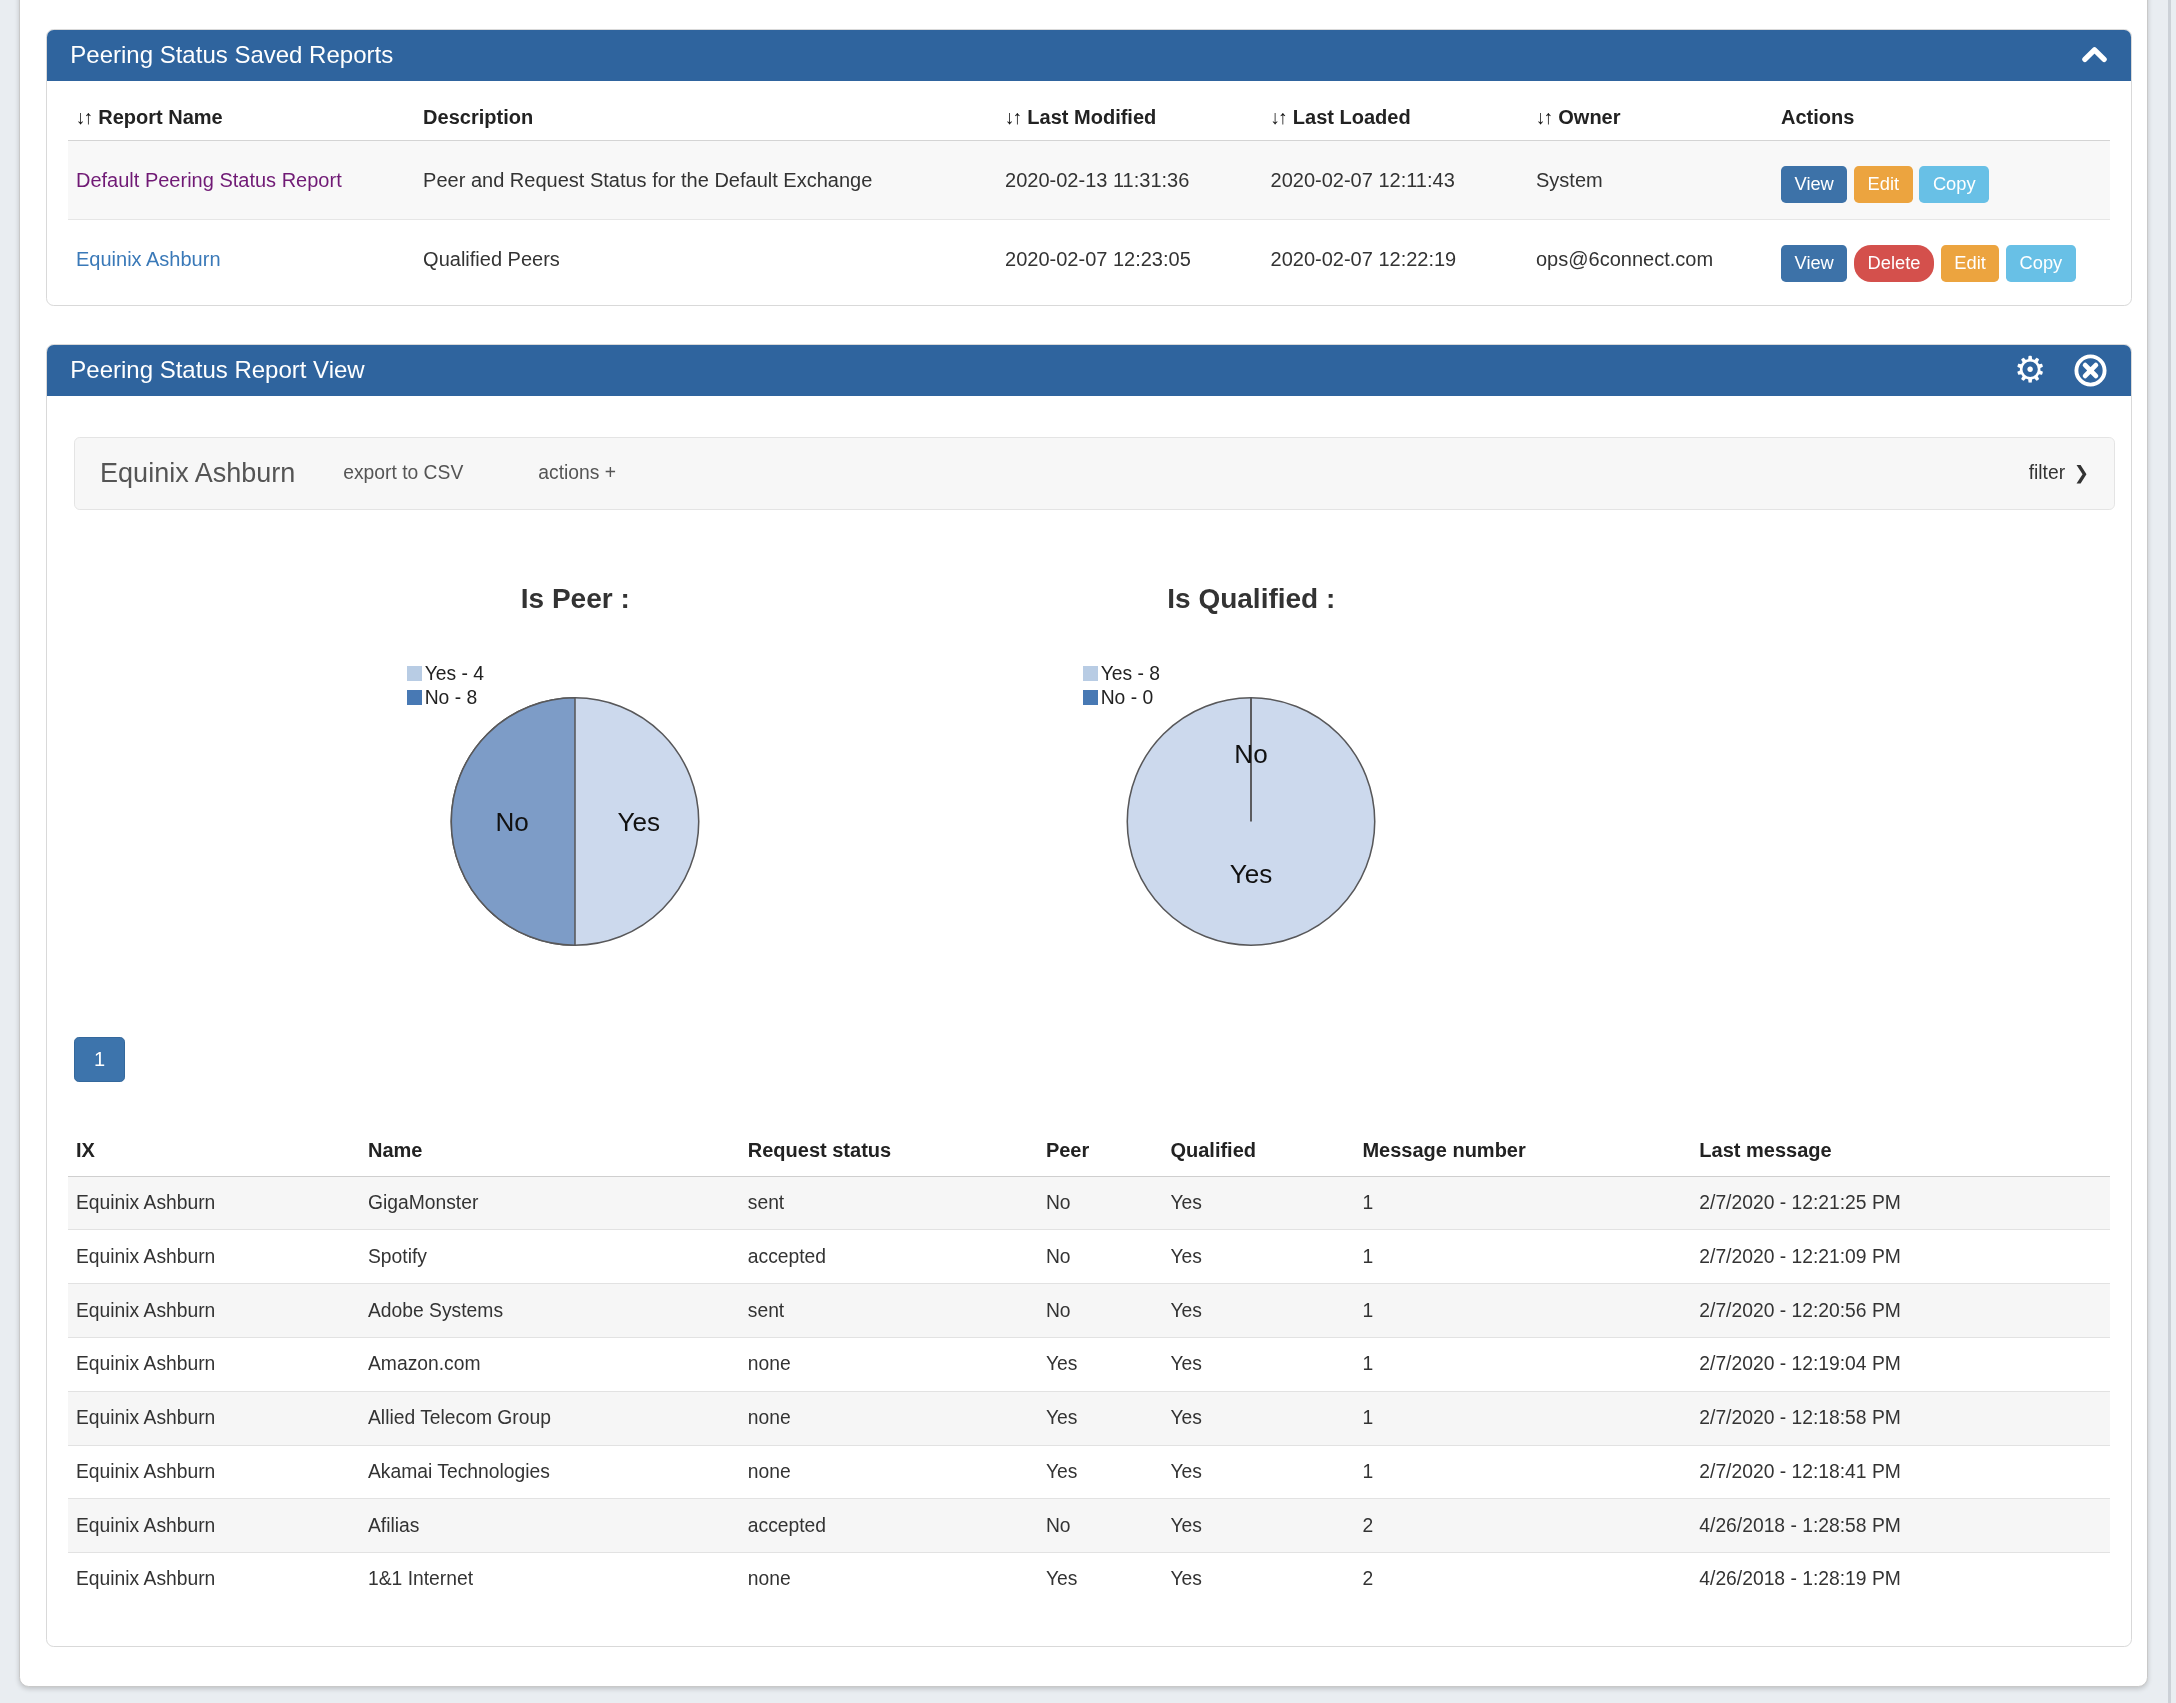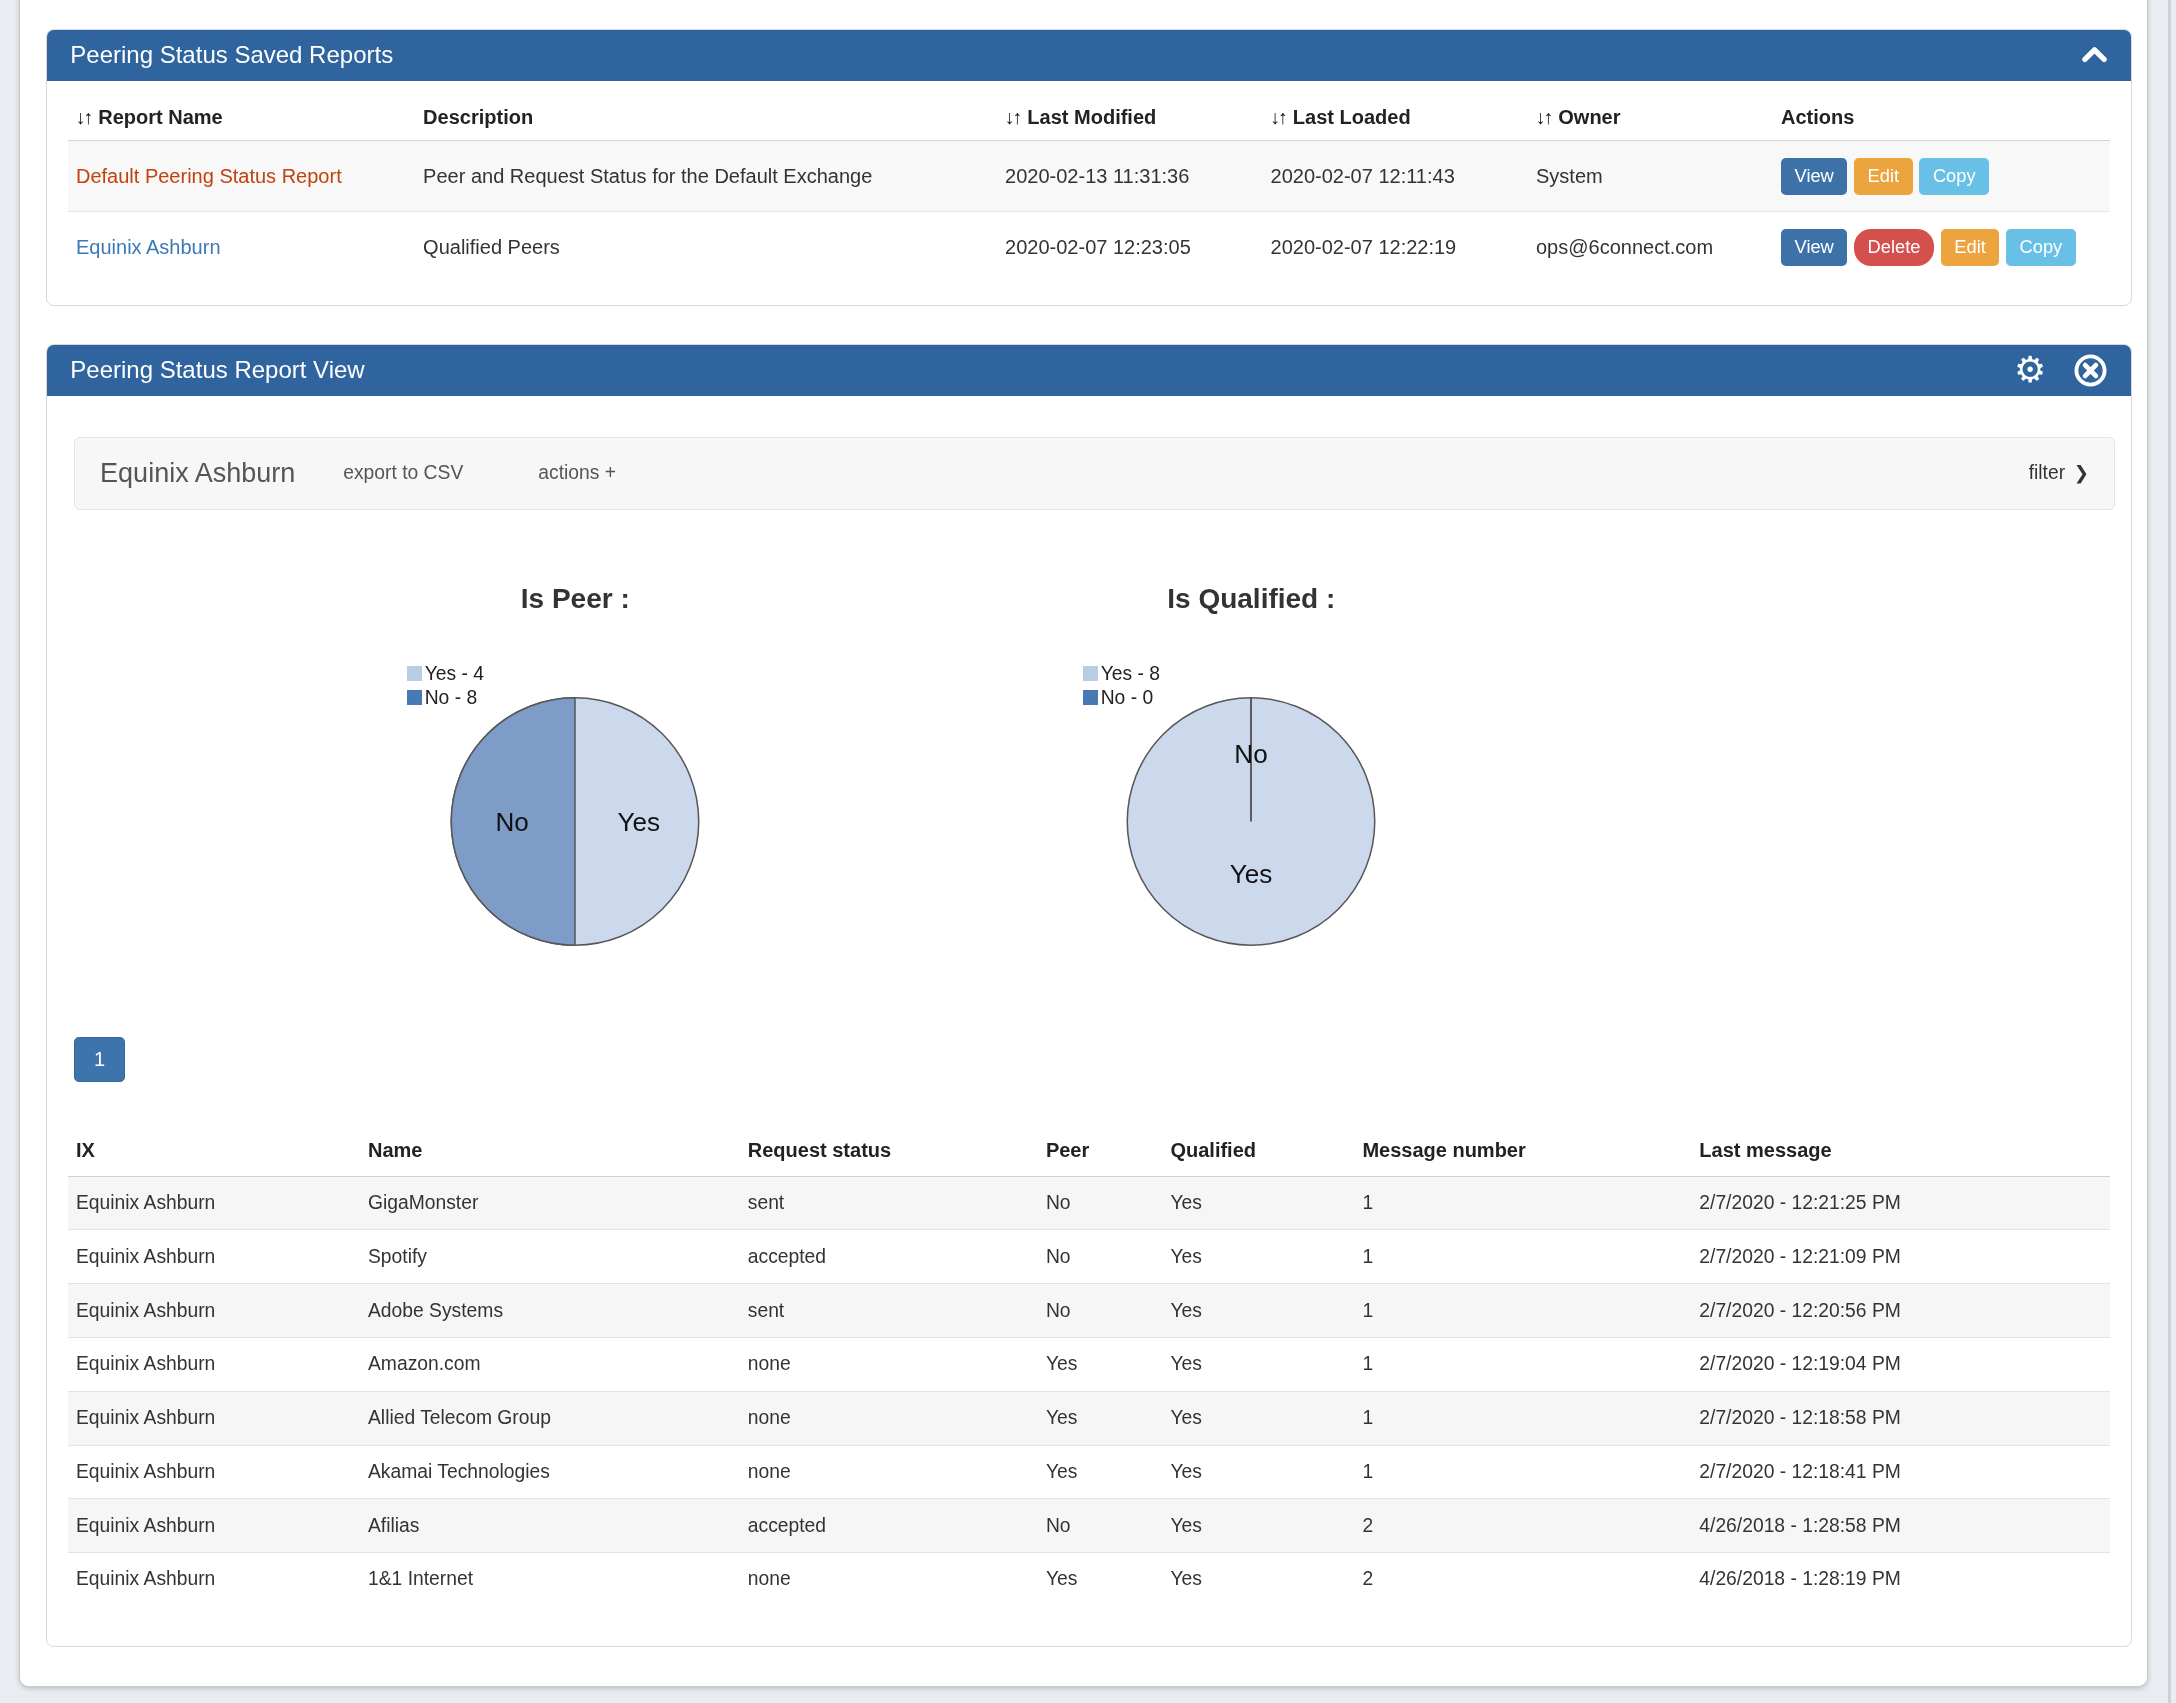--- a/index.html
+++ b/index.html
@@ -23,21 +23,21 @@
   table{width:100%;border-collapse:collapse;}
   .reports{margin-top:9.7px;}
   .reports th{font-size:20px;text-align:left;color:#222;padding:15.4px 7.7px 11.6px;
         border-bottom:1.9px solid #d4d4d4;white-space:nowrap;}
   .reports td{font-size:20px;color:#333;padding:16.4px 7.7px;border-bottom:1.9px solid #e6e6e6;vertical-align:middle;}
   .reports tbody tr:nth-child(odd) td{background:#f8f8f8;}
   .reports tbody tr:last-child td{border-bottom:none;}
   .sort-ic{font-weight:700;letter-spacing:-1.9px;margin-right:6.8px;font-size:19.3px;color:#111;}
   a.rlink{text-decoration:none;cursor:pointer;}
   .abtn{display:inline-block;margin-right:6.8px;padding:7.7px 13.5px;border-radius:4.8px;
-        color:#fff;font-size:18.3px;cursor:pointer;}
+        color:#fff;font-size:18.3px;cursor:pointer;margin-top:8px;}
   
   .toolbar{margin:41px 0 0 5.8px;width:1989px;height:71px;background:#f7f7f7;
         border:1px solid #e4e4e4;border-radius:5.8px;display:flex;align-items:center;padding:0 25px;}
   .tb-title{font-size:27px;color:#555;margin-right:48px;}
   .tb-link{font-size:19.3px;color:#555;margin-right:75px;cursor:pointer;}
   .tb-filter{margin-left:auto;font-size:19.3px;color:#333;cursor:pointer;display:flex;align-items:flex-start;}
   .chev-r{font-size:18.3px;margin-left:8.7px;color:#333;}
   
   .charts-row{margin-top:73px;padding-left:169px;display:flex;height:454px;}
   .chart{position:relative;width:676px;height:454px;}
@@ -89,21 +89,21 @@
                 <th><span class="sort-ic">↓↑</span><span>Report Name</span></th>
                 <th><span>Description</span></th>
                 <th><span class="sort-ic">↓↑</span><span>Last Modified</span></th>
                 <th><span class="sort-ic">↓↑</span><span>Last Loaded</span></th>
                 <th><span class="sort-ic">↓↑</span><span>Owner</span></th>
                 <th><span>Actions</span></th>
               </tr>
             </thead>
           <tbody id="sr-body">
               <tr>
-                <td><a class="rlink" style="color: #c2410c;">Default Peering Status Report</a></td>
+                <td><a class="rlink" style="color: #701a75;">Default Peering Status Report</a></td>
                 <td>Peer and Request Status for the Default Exchange</td>
                 <td>2020-02-13 11:31:36</td>
                 <td>2020-02-07 12:11:43</td>
                 <td>System</td>
                 <td><span class="abtn" style="background: rgb(61, 114, 168);">View</span><span class="abtn" style="background: rgb(236, 164, 63);">Edit</span><span class="abtn" style="background: rgb(104, 192, 230);">Copy</span></td>
               </tr>
               <tr>
                 <td><a class="rlink" style="color: rgb(58, 121, 184);">Equinix Ashburn</a></td>
                 <td>Qualified Peers</td>
                 <td>2020-02-07 12:23:05</td>

